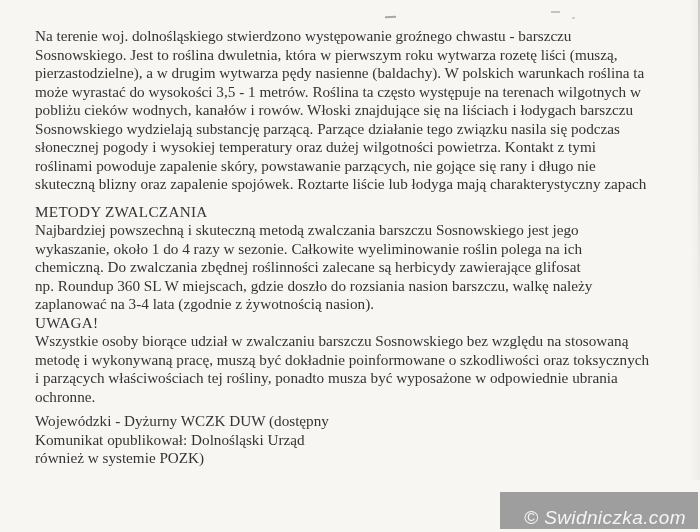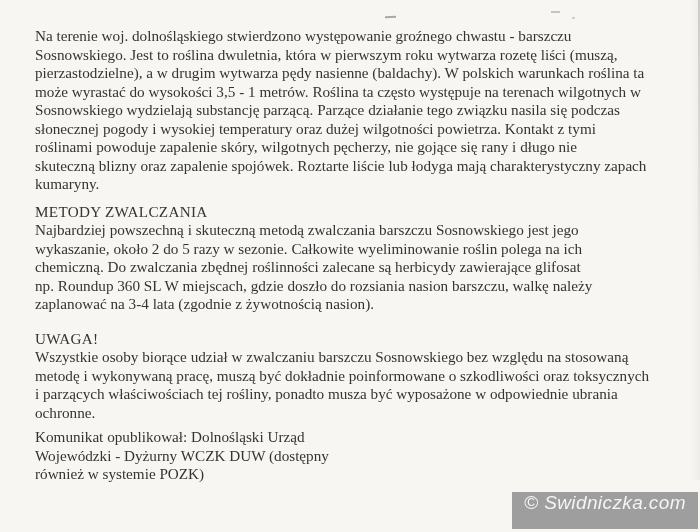--- a/index.html
+++ b/index.html
@@ -20,21 +20,21 @@
     left: 35px;
     top: 27px;
     right: 15px;
     font-size: 15.2px;
     line-height: 18.5px;
   }
   .line {
     white-space: nowrap;
   }
   .section-methods { margin-top: 9px; }
-  .section-warning { margin-top: 16px; }
+  .section-warning { margin-top: 0; }
   .footer-block    { margin-top: 6px; }
   .heading-line {
     white-space: nowrap;
     letter-spacing: 0.3px;
   }
   
   .artifact-dash-1 {
     position: absolute;
     left: 385px; top: 16px;
     width: 11px; height: 2px;
@@ -69,74 +69,75 @@
     background: linear-gradient(to left, rgba(120,115,105,0.07), rgba(120,115,105,0));
   }
   .watermark {
     position: absolute;
     right: 2px;
     bottom: 3px;
     width: 186px;
     height: 37px;
     background: #9e9e9e;
     display: flex;
-    align-items: flex-start;
+    align-items: flex-end;
     justify-content: center;
     font-family: "Liberation Sans", sans-serif;
     font-style: italic;
     font-size: 19px;
     color: #f4f4f4;
     letter-spacing: 0.4px;
+    padding-left: 12px;
   }
 </style>
 </head>
 <body>
 
 <div class="page">
 
   <div class="artifact-dash-1"></div>
   <div class="artifact-dash-2"></div>
   <div class="artifact-dot"></div>
   <div class="artifact-edge-line"></div>
   <div class="artifact-right-shade"></div>
 
   <div class="content">
 
     <div class="paragraph">
       <div class="line">Na terenie woj. dolnośląskiego stwierdzono występowanie groźnego chwastu - barszczu</div>
       <div class="line">Sosnowskiego. Jest to roślina dwuletnia, która w pierwszym roku wytwarza rozetę liści (muszą,</div>
       <div class="line">pierzastodzielne), a w drugim wytwarza pędy nasienne (baldachy). W polskich warunkach roślina ta</div>
       <div class="line">może wyrastać do wysokości 3,5 - 1 metrów. Roślina ta często występuje na terenach wilgotnych w</div>
+      <div class="line">pobliżu cieków wodnych, kanałów i rowów. Włoski znajdujące się na liściach i łodygach barszczu</div>
       <div class="line">Sosnowskiego wydzielają substancję parzącą. Parzące działanie tego związku nasila się podczas</div>
       <div class="line">słonecznej pogody i wysokiej temperatury oraz dużej wilgotności powietrza. Kontakt z tymi</div>
-      <div class="line">roślinami powoduje zapalenie skóry, wilgotnych pęcherzy, nie gojące się rany i długo nie</div>
+      <div class="line">roślinami powoduje zapalenie skóry, powstawanie parzących, nie gojące się rany i długo nie</div>
       <div class="line">skuteczną blizny oraz zapalenie spojówek. Roztarte liście lub łodyga mają charakterystyczny zapach</div>
-      <div class="line">kumaryny.</div>
     </div>
 
     <div class="paragraph section-methods">
       <div class="heading-line">METODY ZWALCZANIA</div>
       <div class="line">Najbardziej powszechną i skuteczną metodą zwalczania barszczu Sosnowskiego jest jego</div>
-      <div class="line">wykaszanie, około 2 do 5 razy w sezonie. Całkowite wyeliminowanie roślin polega na ich</div>
+      <div class="line">wykaszanie, około 1 do 4 razy w sezonie. Całkowite wyeliminowanie roślin polega na ich</div>
       <div class="line">chemiczną. Do zwalczania zbędnej roślinności zalecane są herbicydy zawierające glifosat</div>
       <div class="line">np. Roundup 360 SL W miejscach, gdzie doszło do rozsiania nasion barszczu, walkę należy</div>
       <div class="line">zaplanować na 3-4 lata (zgodnie z żywotnością nasion).</div>
     </div>
 
     <div class="paragraph section-warning">
       <div class="heading-line">UWAGA!</div>
       <div class="line">Wszystkie osoby biorące udział w zwalczaniu barszczu Sosnowskiego bez względu na stosowaną</div>
       <div class="line">metodę i wykonywaną pracę, muszą być dokładnie poinformowane o szkodliwości oraz toksycznych</div>
       <div class="line">i parzących właściwościach tej rośliny, ponadto musza być wyposażone w odpowiednie ubrania</div>
       <div class="line">ochronne.</div>
     </div>
 
     <div class="paragraph footer-block">
+      <div class="line">Wojewódzki - Dyżurny WCZK DUW (dostępny</div>
       <div class="line">Komunikat opublikował: Dolnośląski Urząd</div>
-      <div class="line">Wojewódzki - Dyżurny WCZK DUW (dostępny</div>
       <div class="line">również w systemie POZK)</div>
     </div>
 
   </div>
 
   <div class="watermark">
     <span>© Swidniczka.com</span>
   </div>
 
 </div>

